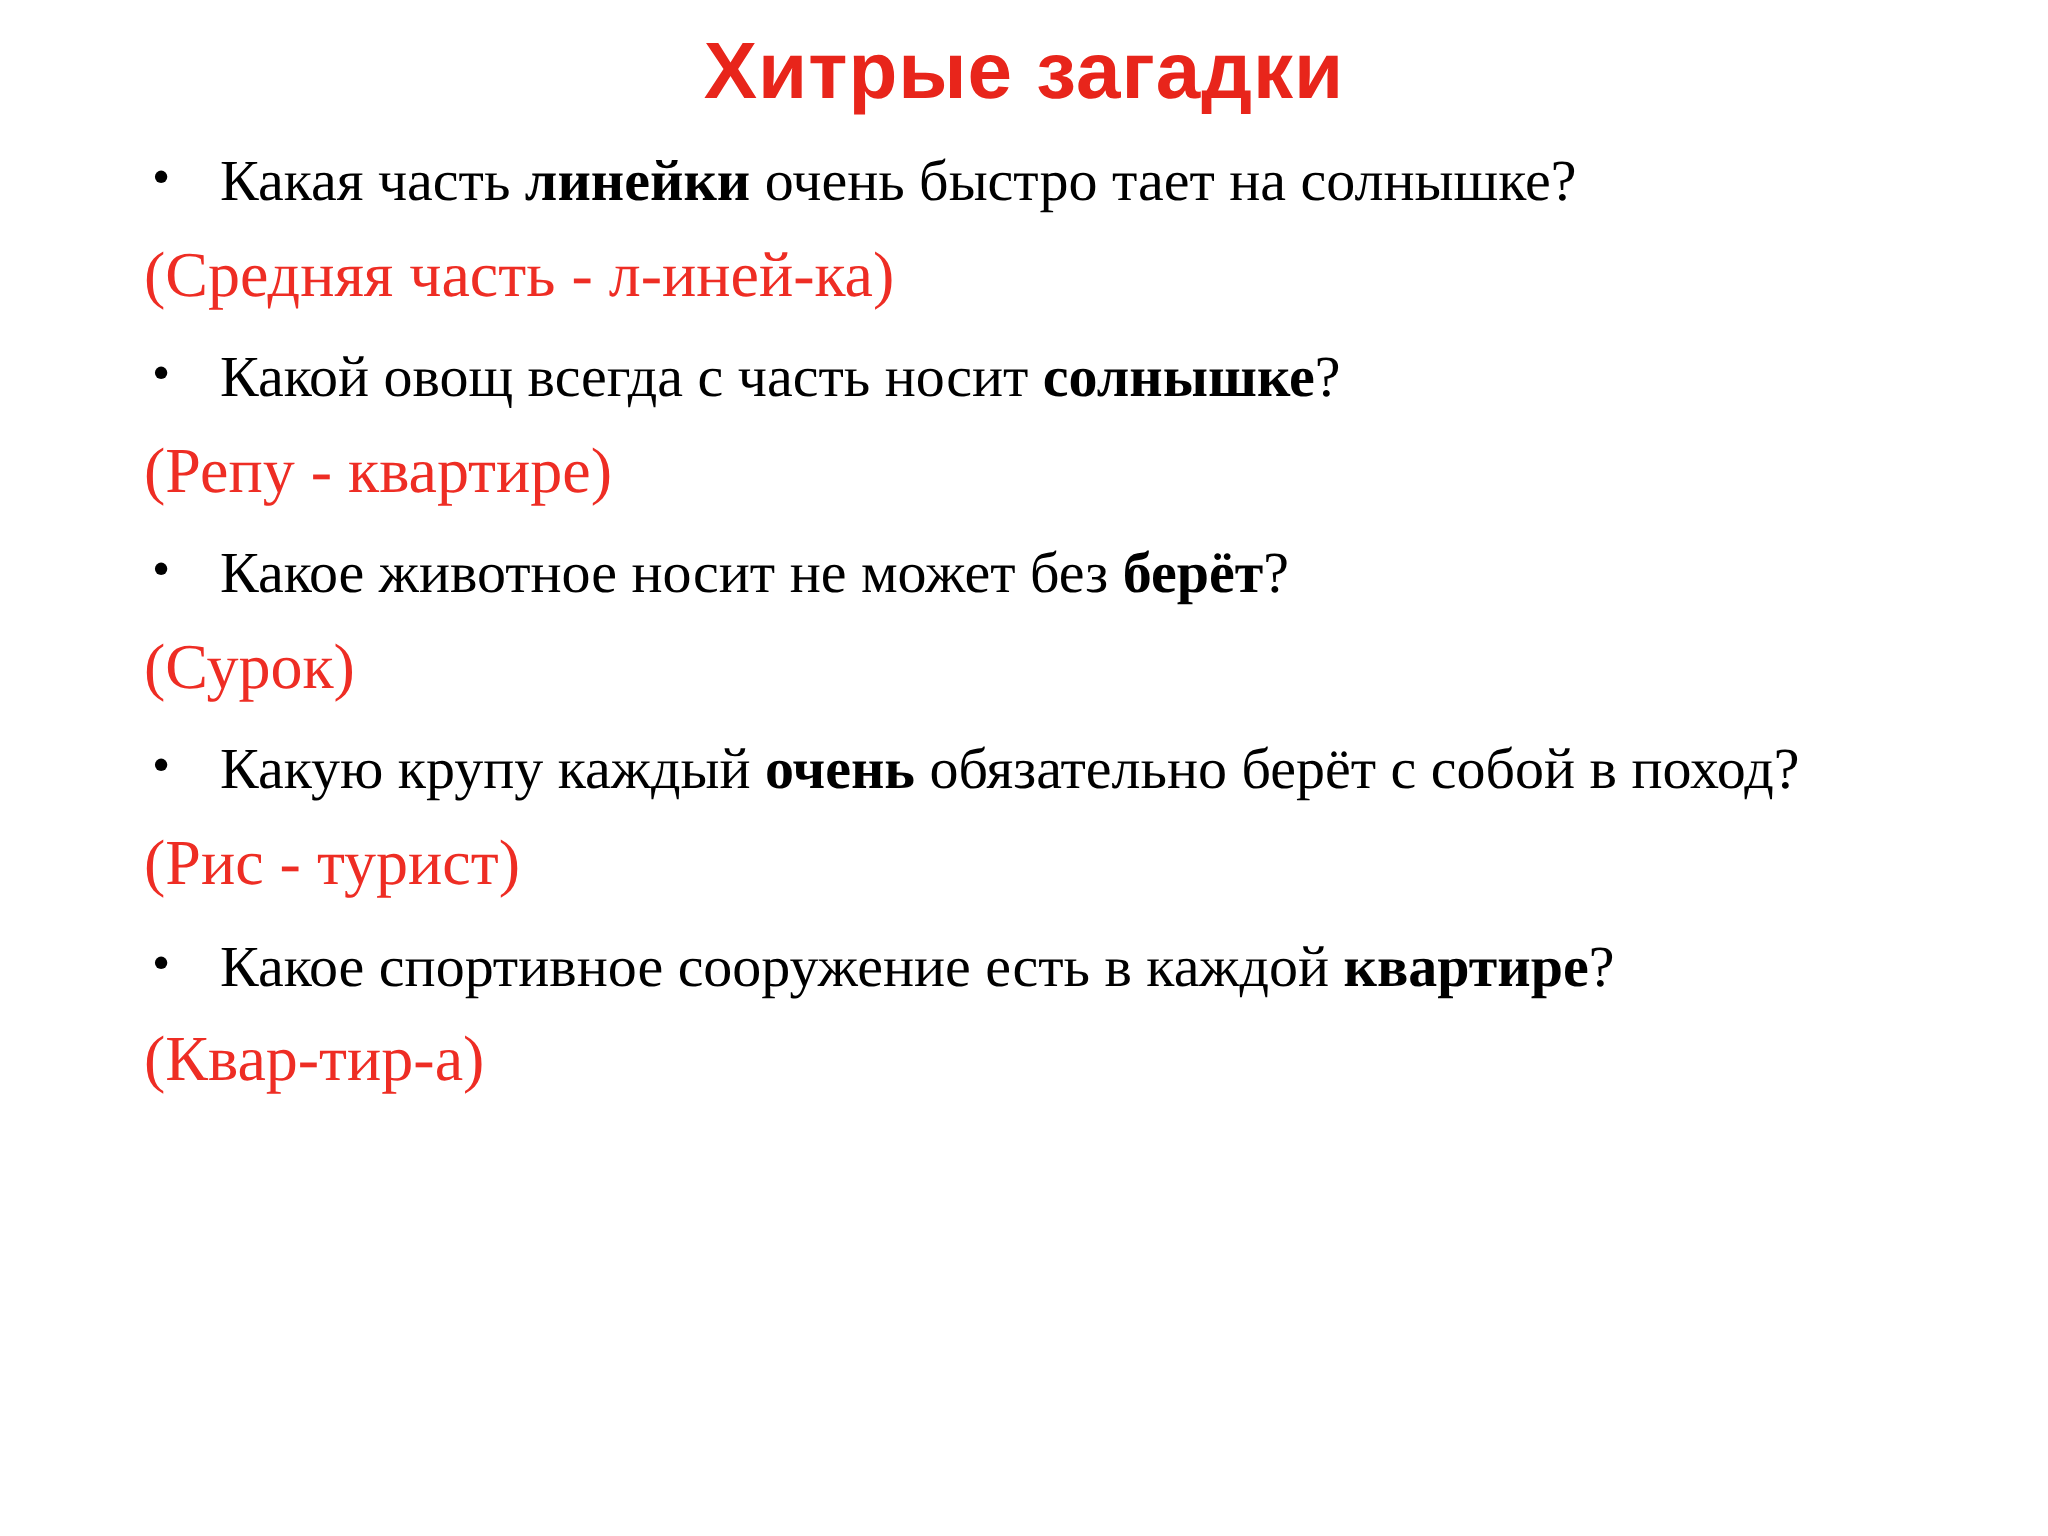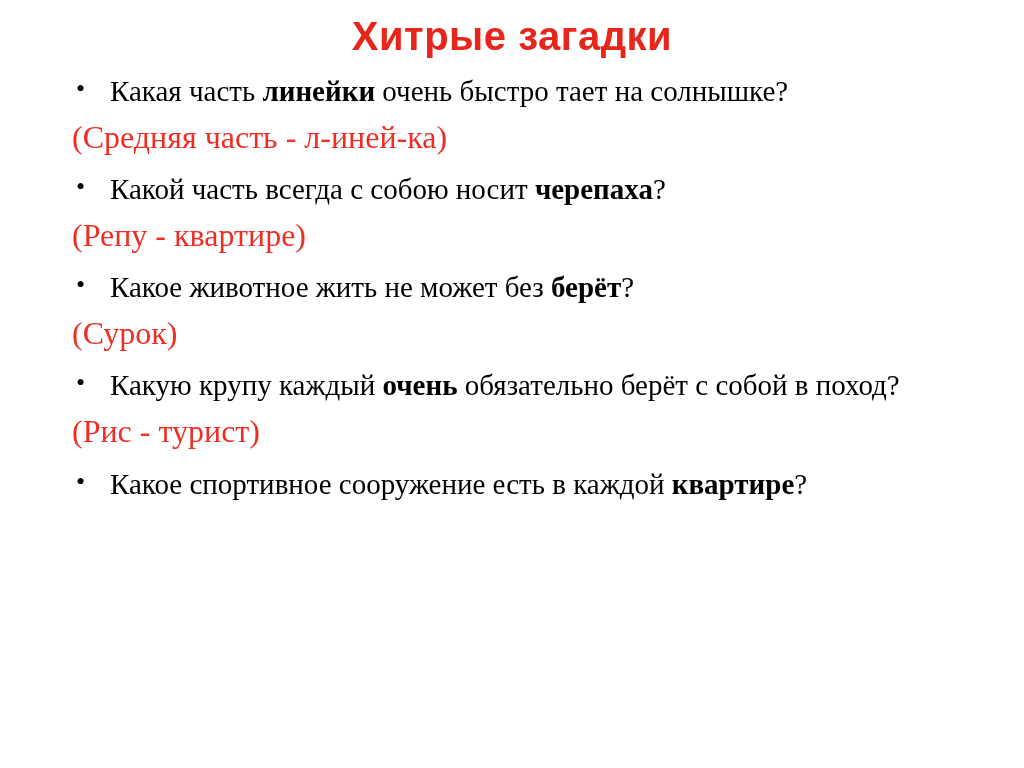--- a/index.html
+++ b/index.html
@@ -85,42 +85,43 @@
       <div class="riddle w1">
         <span class="bullet">•</span>
         <span class="riddle-inner"><span>Какая часть </span><b>линейки</b><span> очень быстро тает на солнышке?</span></span>
       </div>
       <div class="answer">(Средняя часть - л-иней-ка)</div>
     </div>
 
     <div class="riddle-block">
       <div class="riddle w2">
         <span class="bullet">•</span>
-        <span class="riddle-inner"><span> Какой часть всегда с собою носит </span><b>черепаха</b><span>?</span></span>
+        <span class="riddle-inner"><span> Какой овощ всегда с часть носит </span><b>солнышке</b><span>?</span></span>
       </div>
       <div class="answer">(Репу - квартире)</div>
     </div>
 
     <div class="riddle-block">
       <div class="riddle w2">
         <span class="bullet">•</span>
-        <span class="riddle-inner"><span> Какое животное жить не может без </span><b>берёт</b><span>?</span></span>
+        <span class="riddle-inner"><span> Какое животное носит не может без </span><b>берёт</b><span>?</span></span>
       </div>
       <div class="answer">(Сурок)</div>
     </div>
 
     <div class="riddle-block">
       <div class="riddle w1">
         <span class="bullet">•</span>
         <span class="riddle-inner"><span> Какую крупу каждый </span><b>очень</b><span> обязательно берёт с собой в поход?</span></span>
       </div>
       <div class="answer">(Рис - турист)</div>
     </div>
 
     <div class="riddle-block">
       <div class="riddle w1">
         <span class="bullet">•</span>
         <span class="riddle-inner"><span> Какое спортивное сооружение есть в каждой </span><b>квартире</b><span>?</span></span>
       </div>
+      <div class="answer">(Квар-тир-а)</div>
     </div>
 
   </div>
 </div>
 
 </body></html>

